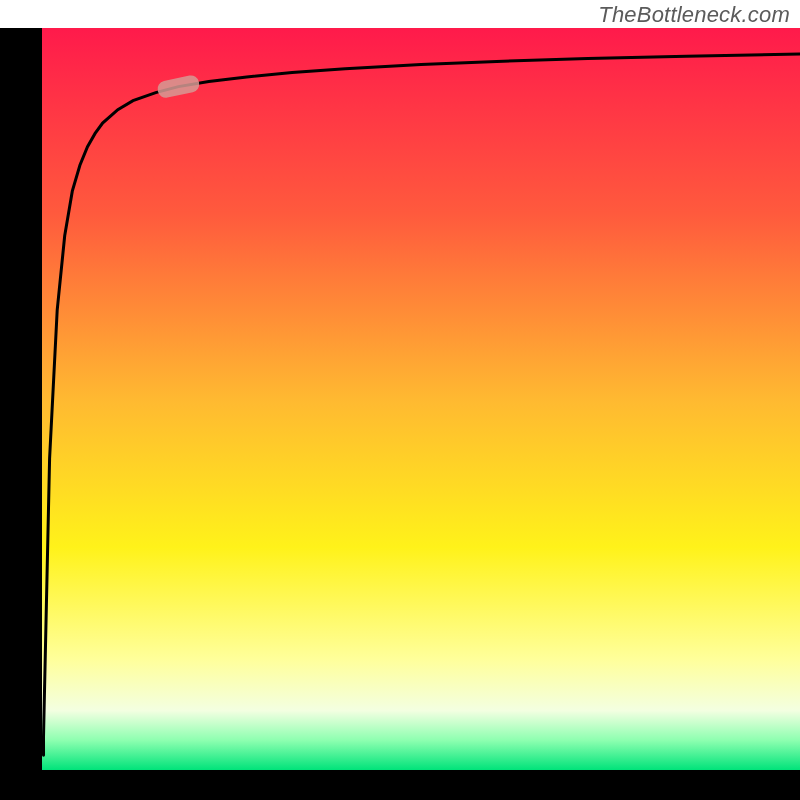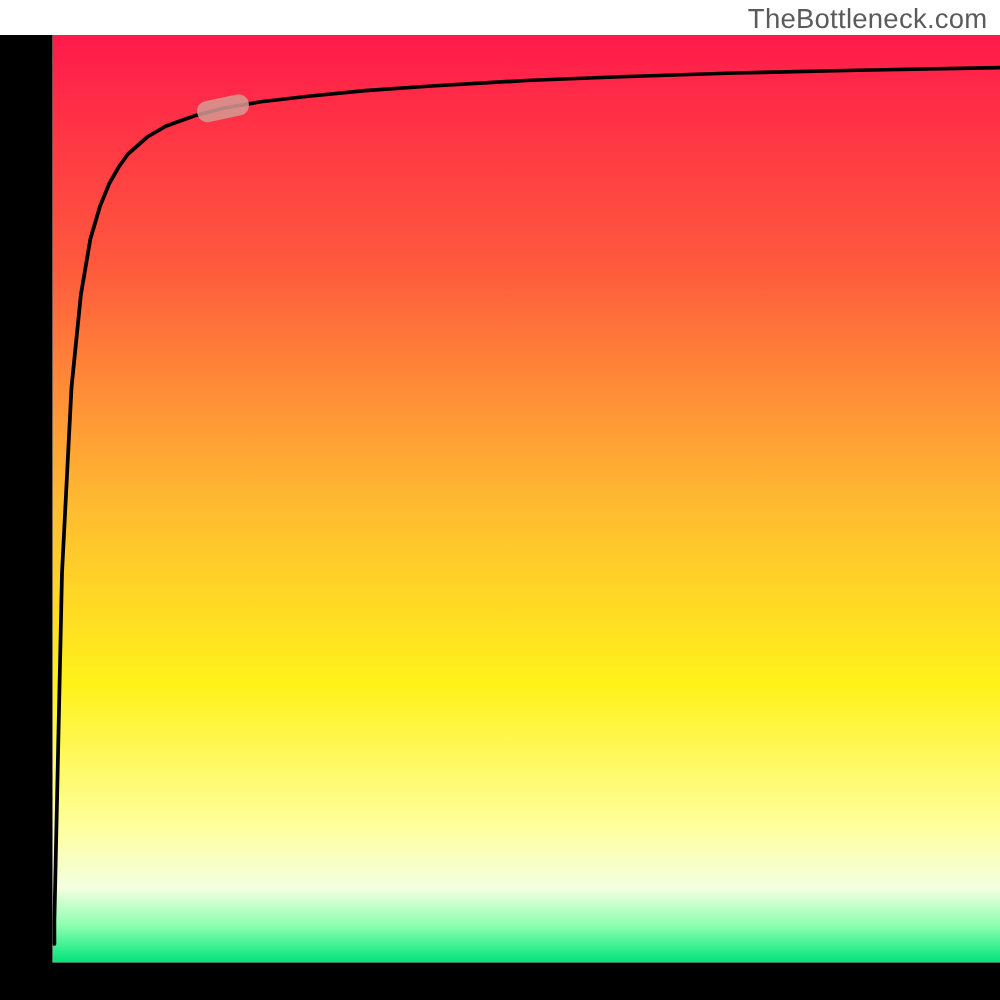--- a/index.html
+++ b/index.html
@@ -7,20 +7,21 @@
     padding: 0;
     width: 800px;
     height: 800px;
     background: #ffffff;
     font-family: Arial, Helvetica, sans-serif;
   }
   .stage {
     position: relative;
     width: 800px;
     height: 800px;
+    font-style: italic;
   }
   .watermark {
     position: absolute;
     top: 2px;
     right: 10px;
     font-size: 22px;
     font-weight: 400;
     color: #5b5b5b;
     letter-spacing: 0.2px;
   }

